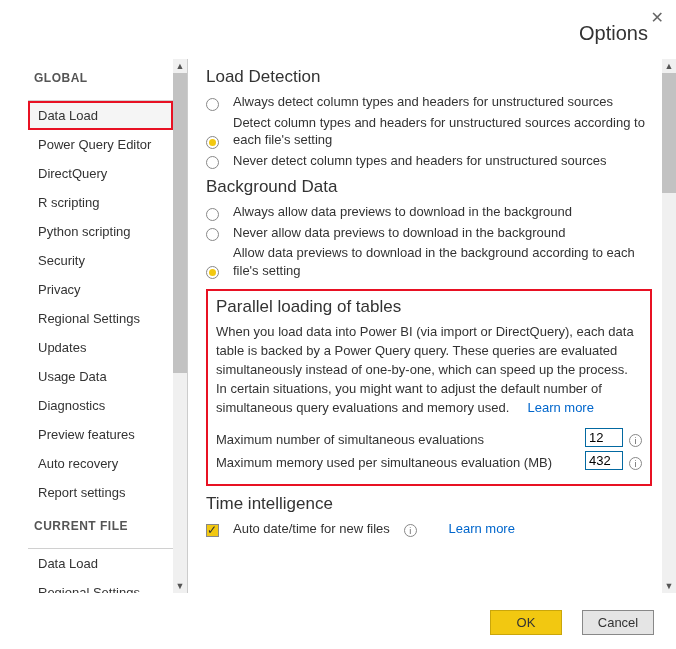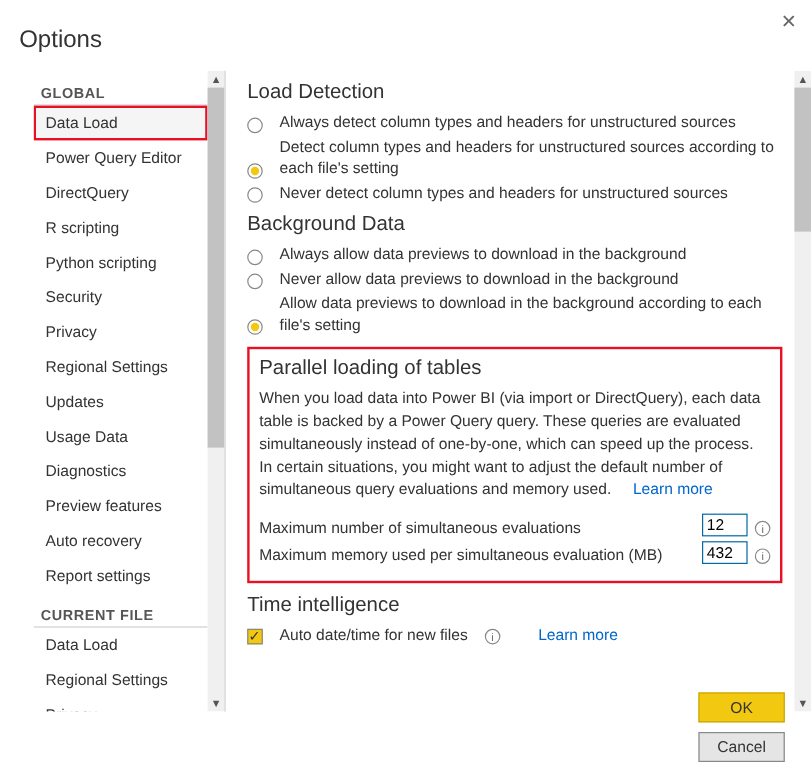--- a/index.html
+++ b/index.html
@@ -19,41 +19,42 @@
     top: 8px; right: 12px;
     font-size: 16px;
     color: #666;
     cursor: pointer;
   }
   .title {
     font-size: 20px;
     font-weight: 400;
     padding: 22px 28px 14px 16px;
     color: #333;
+    text-align: right;
   }
   .main {
     display: flex;
     height: 534px;
     padding-left: 28px;
   }
   .sidebar {
     width: 160px;
     flex-shrink: 0;
     border-right: 1px solid #ccc;
     height: 100%;
     overflow: hidden;
     position: relative;
     padding-right: 14px;
   }
   .section-header {
     font-size: 12px;
     font-weight: 600;
     color: #555;
     letter-spacing: 0.5px;
-    padding: 6px 6px 2px 6px;
+    padding: 6px 6px 15px 6px;
     border-bottom: 1px solid #d0d0d0;
     margin-top: 6px;
   }
   .nav-item {
     padding: 5px 8px;
     font-size: 13px;
     color: #333;
     cursor: pointer;
     border: 2px solid transparent;
   }
@@ -167,22 +168,21 @@
     font-size: 9px;
     text-align: center;
     line-height: 12px;
     color: #666;
   }
   .footer {
     position: absolute;
     bottom: 14px;
     right: 22px;
     display: flex;
-    gap: 8px;
-    flex-direction: column;
+    gap: 20px;
   }
   .btn {
     min-width: 72px;
     padding: 4px 14px;
     font-size: 13px;
     border: 1px solid #888;
     background: #e5e5e5;
     cursor: pointer;
     text-align: center;
   }

